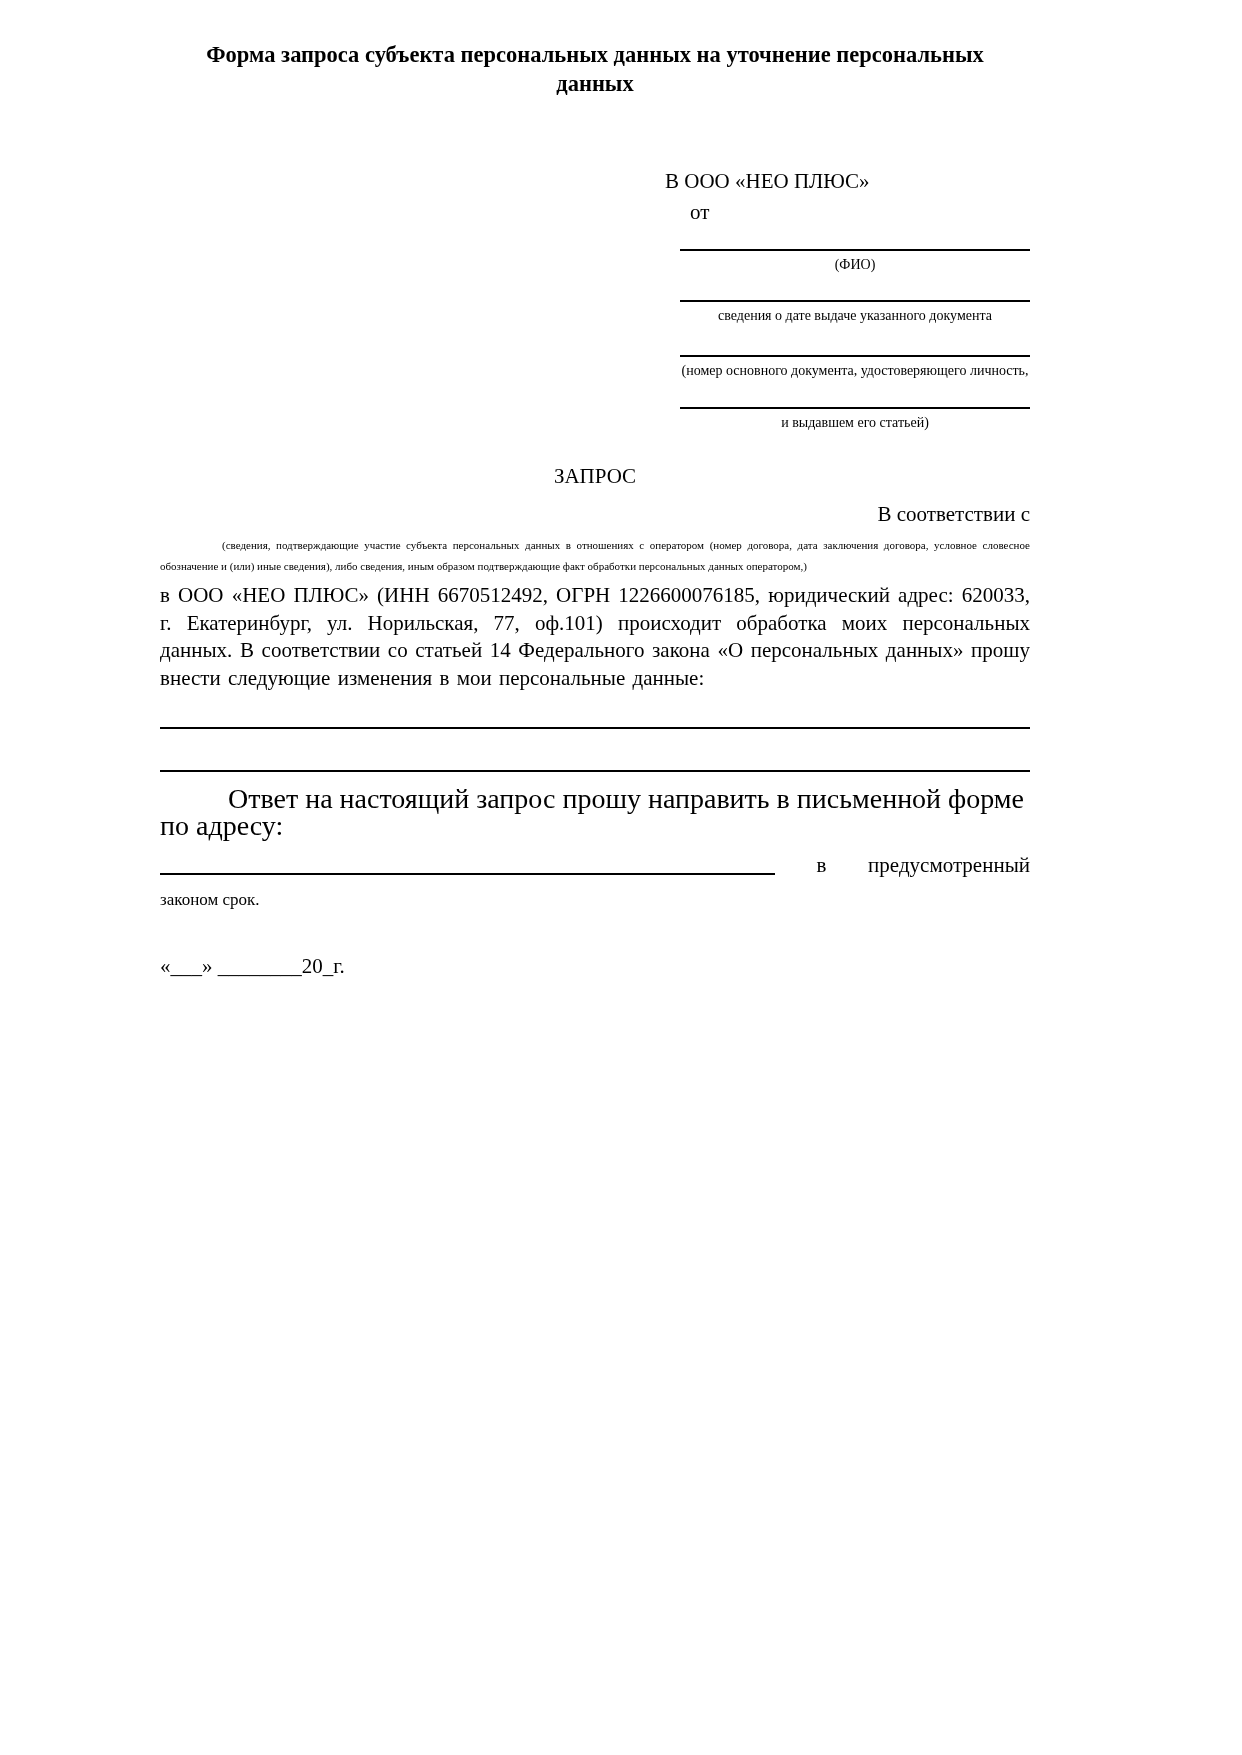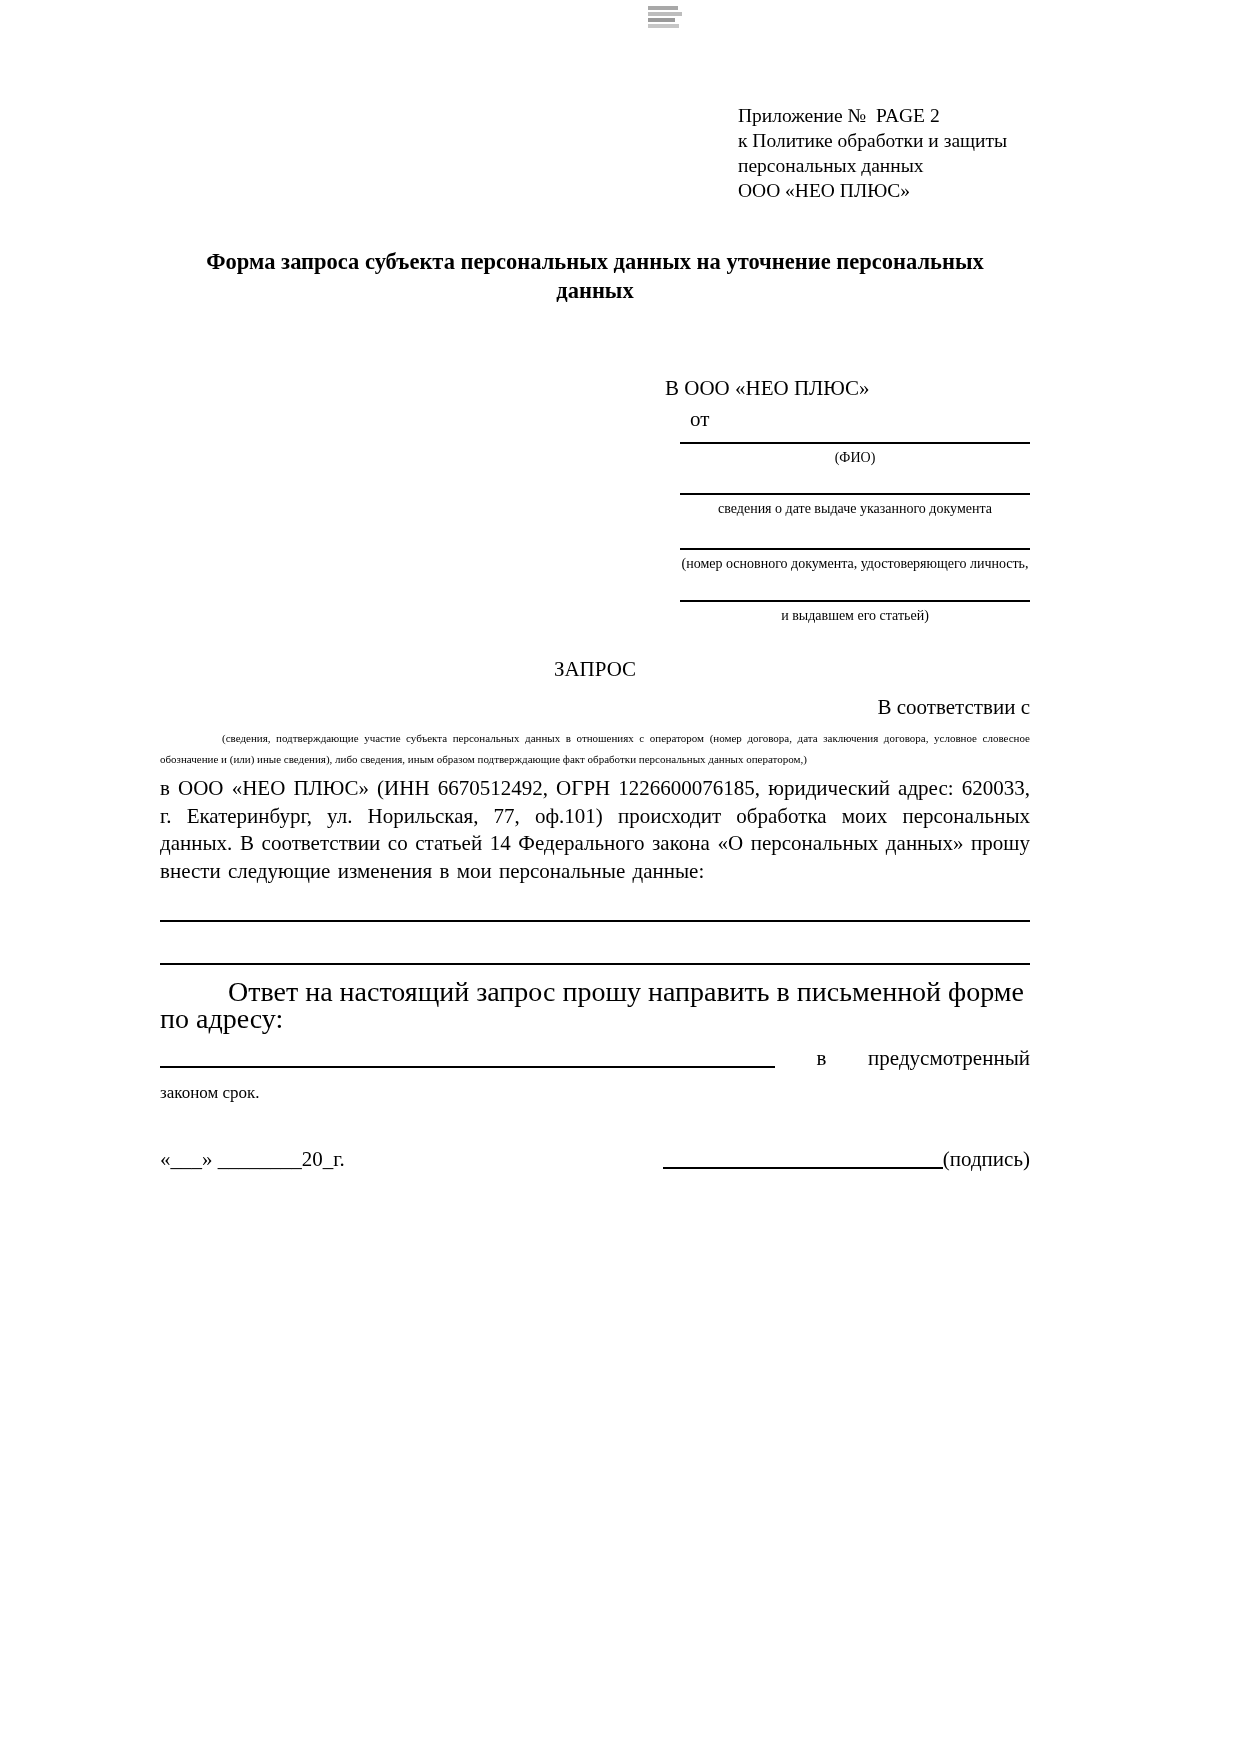--- a/index.html
+++ b/index.html
@@ -32,21 +32,21 @@
     margin: 40px auto 0 auto;
     max-width: 780px;
     font-size: 22.5px;
     line-height: 29px;
     font-weight: bold;
     text-align: center;
   }
   
   .addressee { margin-left: 505px; margin-top: 70px; font-size: 21px; line-height: 26px; }
   .addressee .from { margin-left: 25px; margin-top: 5px; }
-  .fields { margin-left: 15px; width: 350px; margin-top: 10px; }
+  .fields { margin-left: 15px; width: 350px; margin-top: 24px; }
   .form-field { margin-bottom: 26px; }
   .form-field .rule { border-top: 2px solid #000; height: 2px; }
   .form-field .field-label { text-align: center; font-size: 14px; line-height: 18px; padding-top: 3px; }
   .form-field:nth-child(2) { margin-bottom: 30px; }
   .form-field:nth-child(3) { margin-bottom: 27px; }
   
   .request-heading { margin-top: 32px; text-align: center; font-size: 21px; }
   .intro-row { display: flex; align-items: flex-end; margin-top: 12px; font-size: 21px; line-height: 26px; flex-direction: column; }
   .intro-row .intro-text { padding-left: 68px; white-space: nowrap; }
   .intro-row .fill-line { flex: 1; border-bottom: 2.5px solid #000; margin: 0 0 3px 8px; height: 1px; }
@@ -75,34 +75,20 @@
   
   .footer-row { display: flex; justify-content: space-between; align-items: flex-end; margin-top: 40px; font-size: 21px; line-height: 27px; }
   .sig-group { display: flex; align-items: flex-end; }
   .sig-line { width: 280px; border-bottom: 2.5px solid #000; height: 1px; margin-bottom: 4px; }
 </style>
 </head>
 <body>
 
 <div class="page">
 
-  <div class="header">
-    <span class="field-code-icon">
-        <i></i>
-        <i></i>
-        <i></i>
-        <i></i>
-      </span>
-    <div class="header-right">
-      <div>Приложение №&nbsp; PAGE 2</div>
-      <div>к Политике обработки и защиты</div>
-      <div>персональных данных</div>
-      <div>ООО «НЕО ПЛЮС»</div>
-    </div>
-  </div>
 
   <div class="doc-title">Форма запроса субъекта персональных данных на уточнение персональных данных</div>
 
   <div class="addressee">
     <div>В ООО «НЕО ПЛЮС»</div>
     <div class="from">от</div>
     <div class="fields">
       <div class="form-field">
         <div class="rule"></div>
         <div class="field-label">(ФИО)</div>
@@ -141,19 +127,15 @@
   <div class="reply-row">
     <span class="addr-line"></span>
     <span>в</span>
     <span>предусмотренный</span>
   </div>
 
   <p class="reply-tail">законом срок.</p>
 
   <div class="footer-row">
     <span>«___» ________20_г.</span>
-    <span class="sig-group">
-      <span class="sig-line"></span>
-      <span>(подпись)</span>
-    </span>
   </div>
 
 </div>
 
 </body></html>

